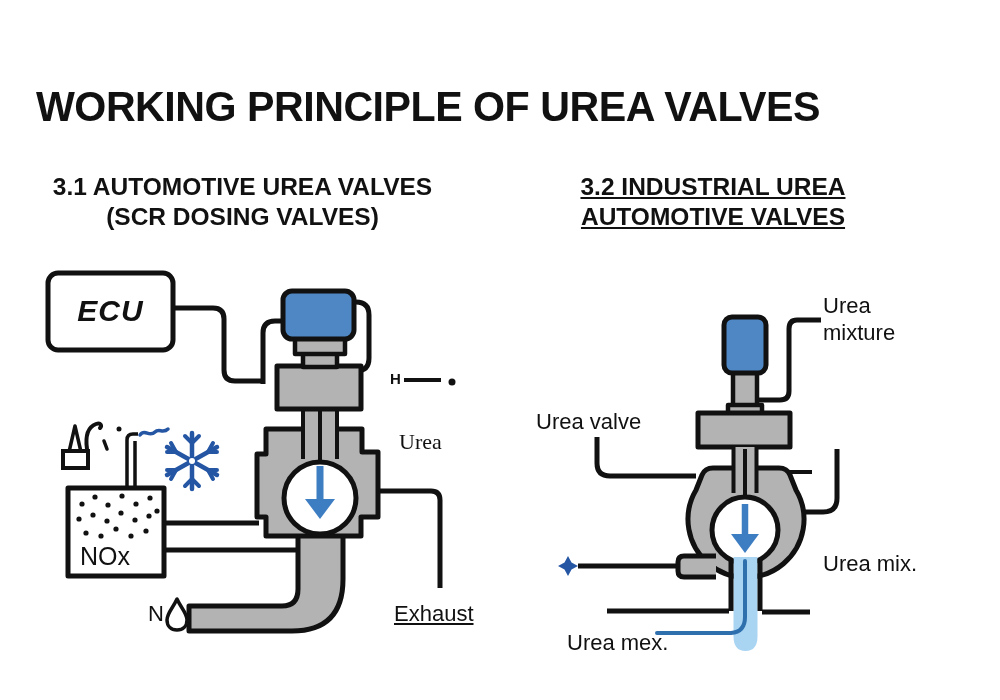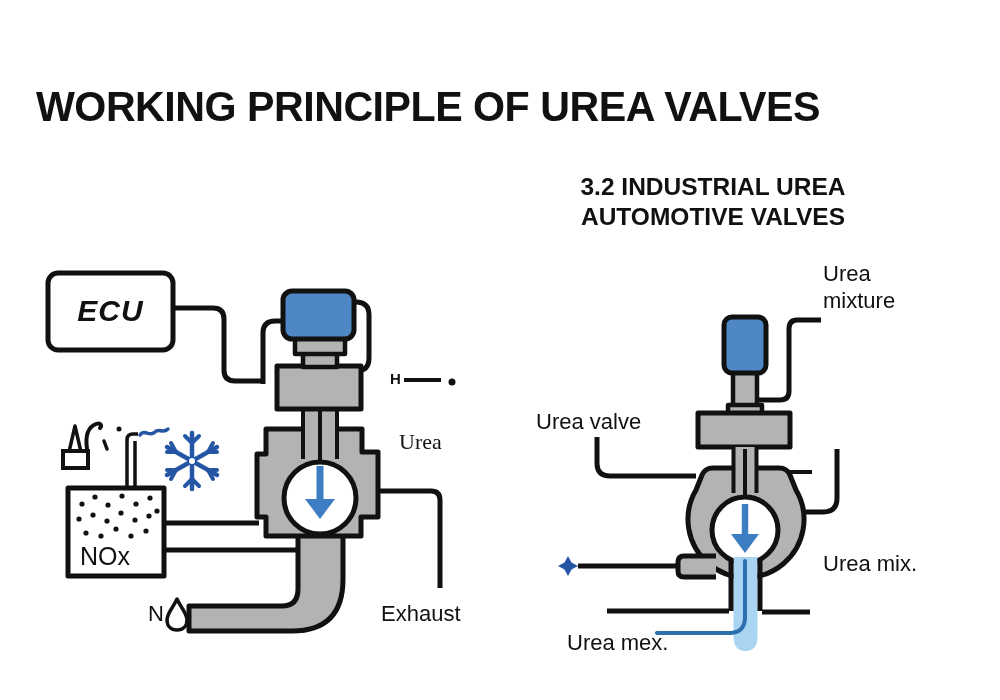--- a/index.html
+++ b/index.html
@@ -184,31 +184,35 @@
 
     <g>
       <path d="M733.5,557 H757.5 V636 Q757.5,651 745.5,651 Q733.5,651 733.5,636 Z" fill="var(--stream-light-blue)"></path>
       <path d="M731,559 V611 M760,559 V611" class="ln"></path>
       <path d="M745,561 V617 Q745,632 731,633 H657" fill="none" stroke="var(--stream-line-blue)" stroke-width="4" stroke-linecap="round"></path>
     </g>
   </svg>
 
   <div class="title">WORKING PRINCIPLE OF UREA VALVES</div>
 
-
-  <div class="heading" style="left:548px;top:172px;width:330px;">
+  <div class="heading" style="left:30px;top:172px;width:425px;">
+    <div>3.1 AUTOMOTIVE UREA VALVES</div>
+    <div>(SCR DOSING VALVES)</div>
+  </div>
+
+  <div class="heading" style="left:548px;top:172px;width:330px;text-decoration:underline;">
     <div>3.2 INDUSTRIAL UREA</div>
     <div>AUTOMOTIVE VALVES</div>
   </div>
 
   <div class="ecu-lbl">ECU</div>
   <div class="h-lbl">H</div>
   <div class="lbl" style="left:399px;top:428px;font-family:Liberation Serif, serif;">Urea</div>
-  <div class="lbl" style="left:381px;top:600px;">Exhaust</div>
+  <div class="lbl" style="left:394px;top:600px;text-decoration:underline;">Exhaust</div>
   <div class="nox-lbl">NOx</div>
   <div class="n-lbl">N</div>
 
-  <div class="lbl" style="left:823px;top:260px;width:95px;">Urea mixture</div>
+  <div class="lbl" style="left:823px;top:292px;width:95px;">Urea mixture</div>
   <div class="lbl" style="left:536px;top:408px;">Urea valve</div>
   <div class="lbl" style="left:823px;top:550px;">Urea mix.</div>
   <div class="lbl" style="left:567px;top:629px;">Urea mex.</div>
 
 </div>
 
 </body></html>

